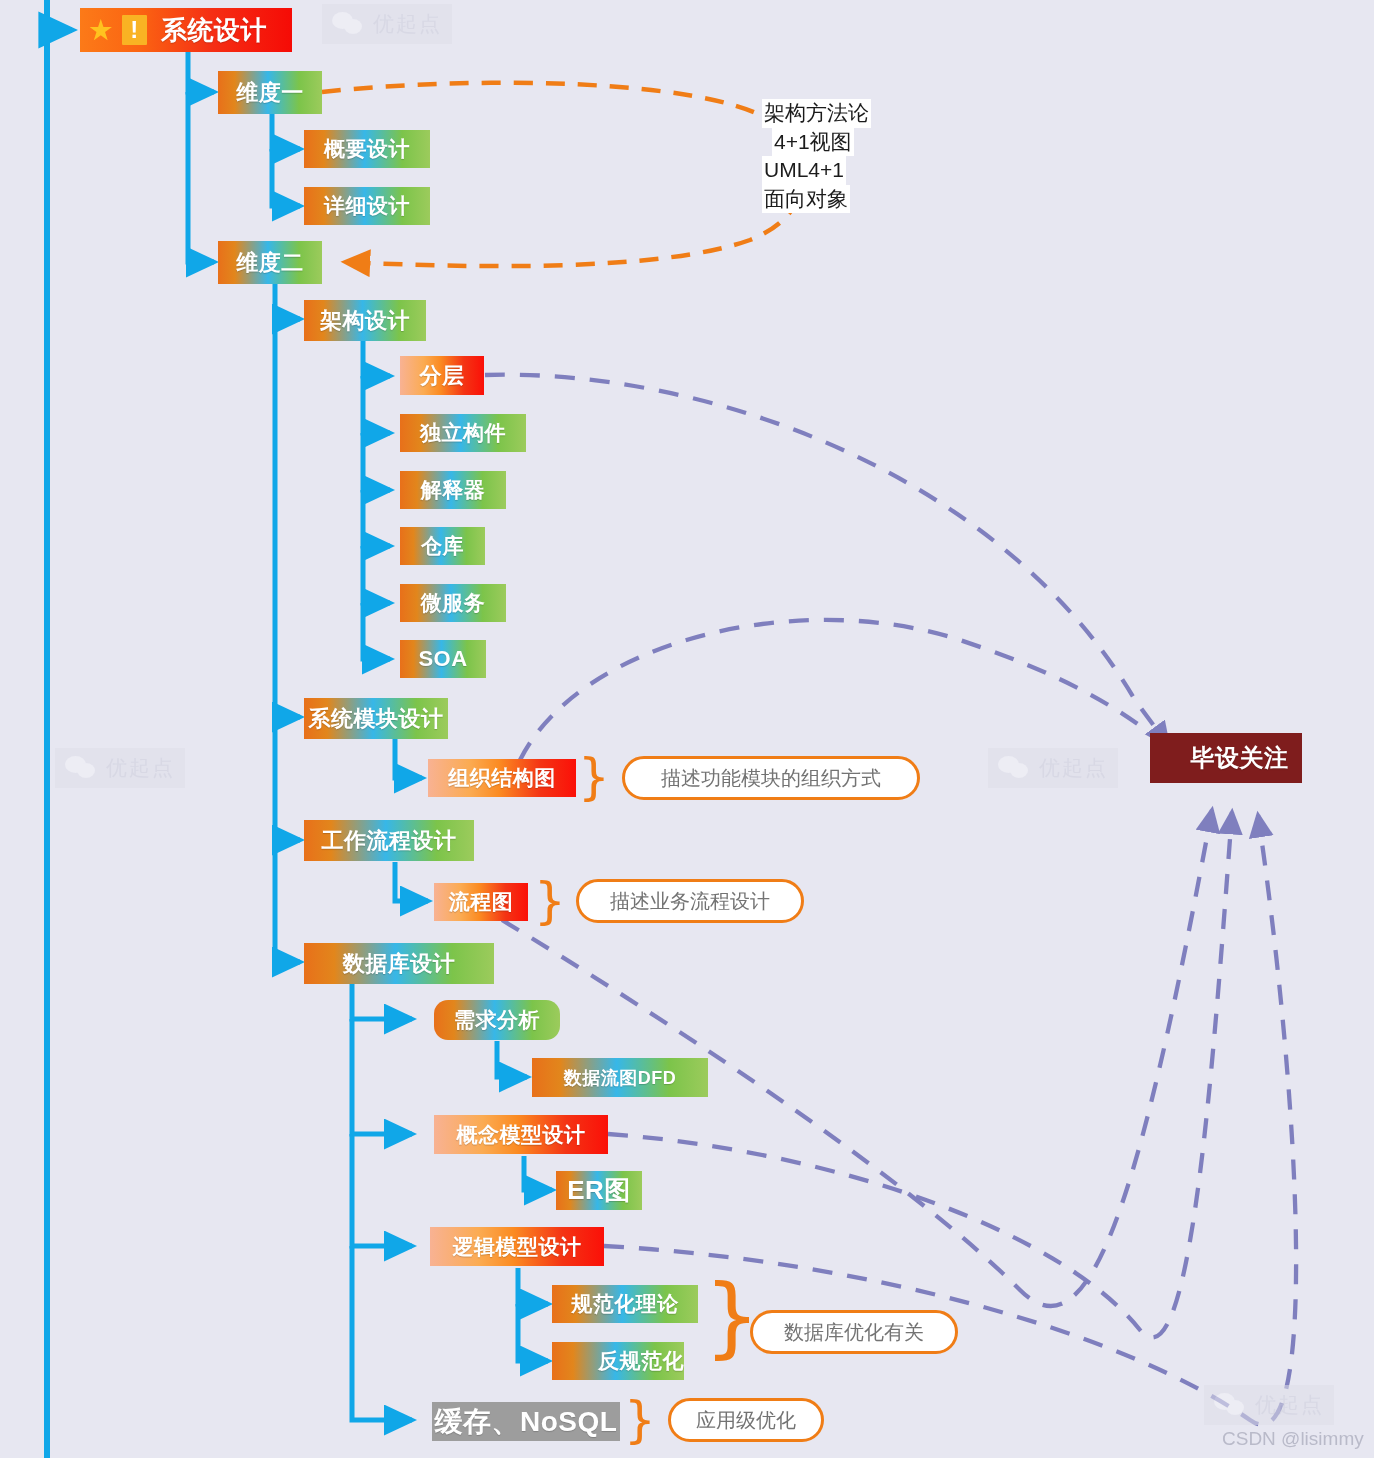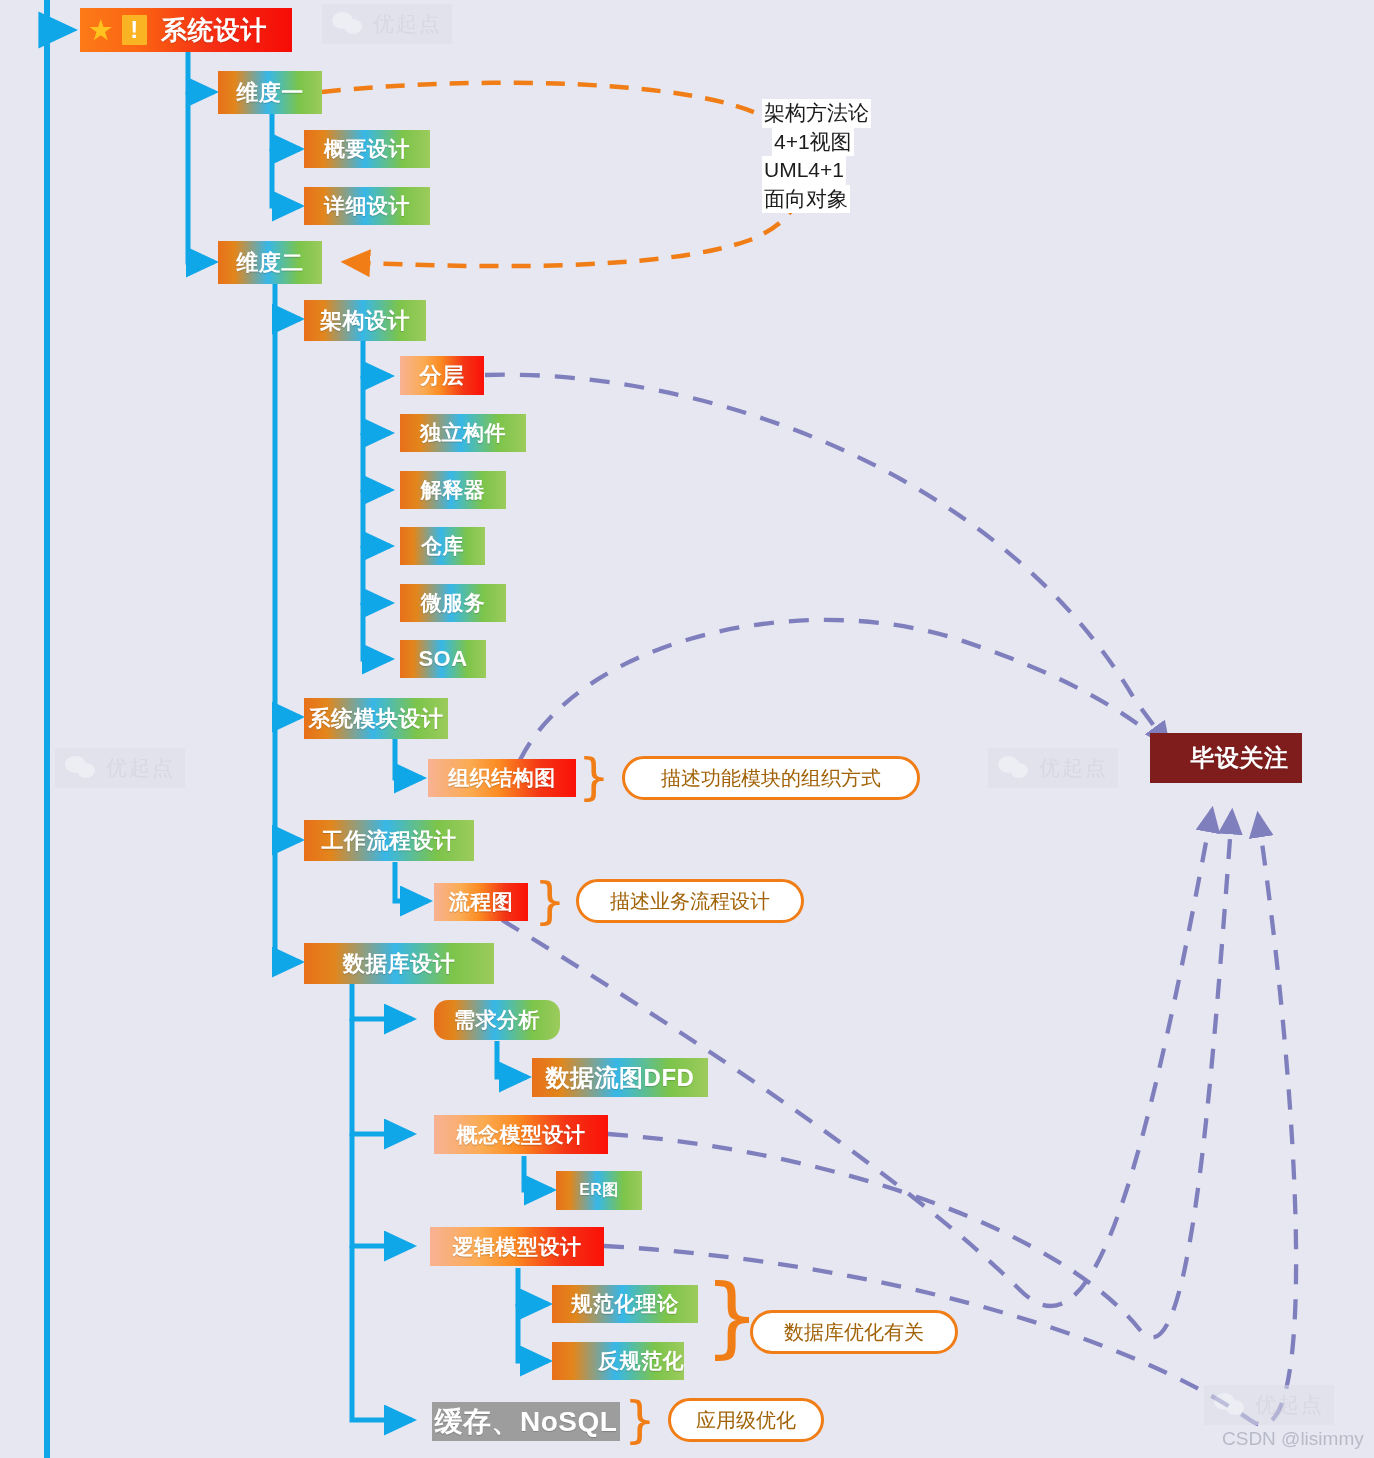--- a/index.html
+++ b/index.html
@@ -62,21 +62,21 @@
     display:flex;align-items:center;justify-content:center;
     text-shadow:none; border-radius:1px;
   }
 
   
   .pill{
     position:absolute;
     background:#ffffff;
     border:3px solid #f07d16;
     border-radius:26px;
-    color:#a16207;
+    color:#737373;
     font-size:20px;
     display:flex;align-items:center;justify-content:center;
     box-sizing:border-box;
     white-space:nowrap;
   }
   .brace{
     position:absolute;
     color:#f07d16;
     font-weight:500;
     line-height:1;
@@ -260,29 +260,29 @@
     </div>
 
   <div class="node g-rainbow" style="left:304px;top:943px;width:190px;height:41px;font-size:22px;">
     <span>数据库设计</span>
     </div>
 
   <div class="node g-rainbow" style="left:434px;top:1000px;width:126px;height:40px;font-size:21px;border-radius:14px;">
     <span>需求分析</span>
     </div>
 
-  <div class="node g-rainbow" style="left:532px;top:1058px;width:176px;height:39px;font-size:24px;">
+  <div class="node g-rainbow" style="left:532px;top:1058px;width:176px;height:39px;font-size:18px;">
     <span>数据流图DFD</span>
     </div>
 
   <div class="node g-hot" style="left:434px;top:1115px;width:174px;height:39px;font-size:21px;">
     <span>概念模型设计</span>
     </div>
 
-  <div class="node g-rainbow" style="left:556px;top:1171px;width:86px;height:39px;font-size:16px;">
+  <div class="node g-rainbow" style="left:556px;top:1171px;width:86px;height:39px;font-size:26px;">
     <span>ER图</span>
     </div>
 
   <div class="node g-hot" style="left:430px;top:1227px;width:174px;height:39px;font-size:21px;">
     <span>逻辑模型设计</span>
     </div>
 
   <div class="node g-rainbow" style="left:552px;top:1285px;width:146px;height:38px;font-size:21px;">
     <span>规范化理论</span>
     </div>

